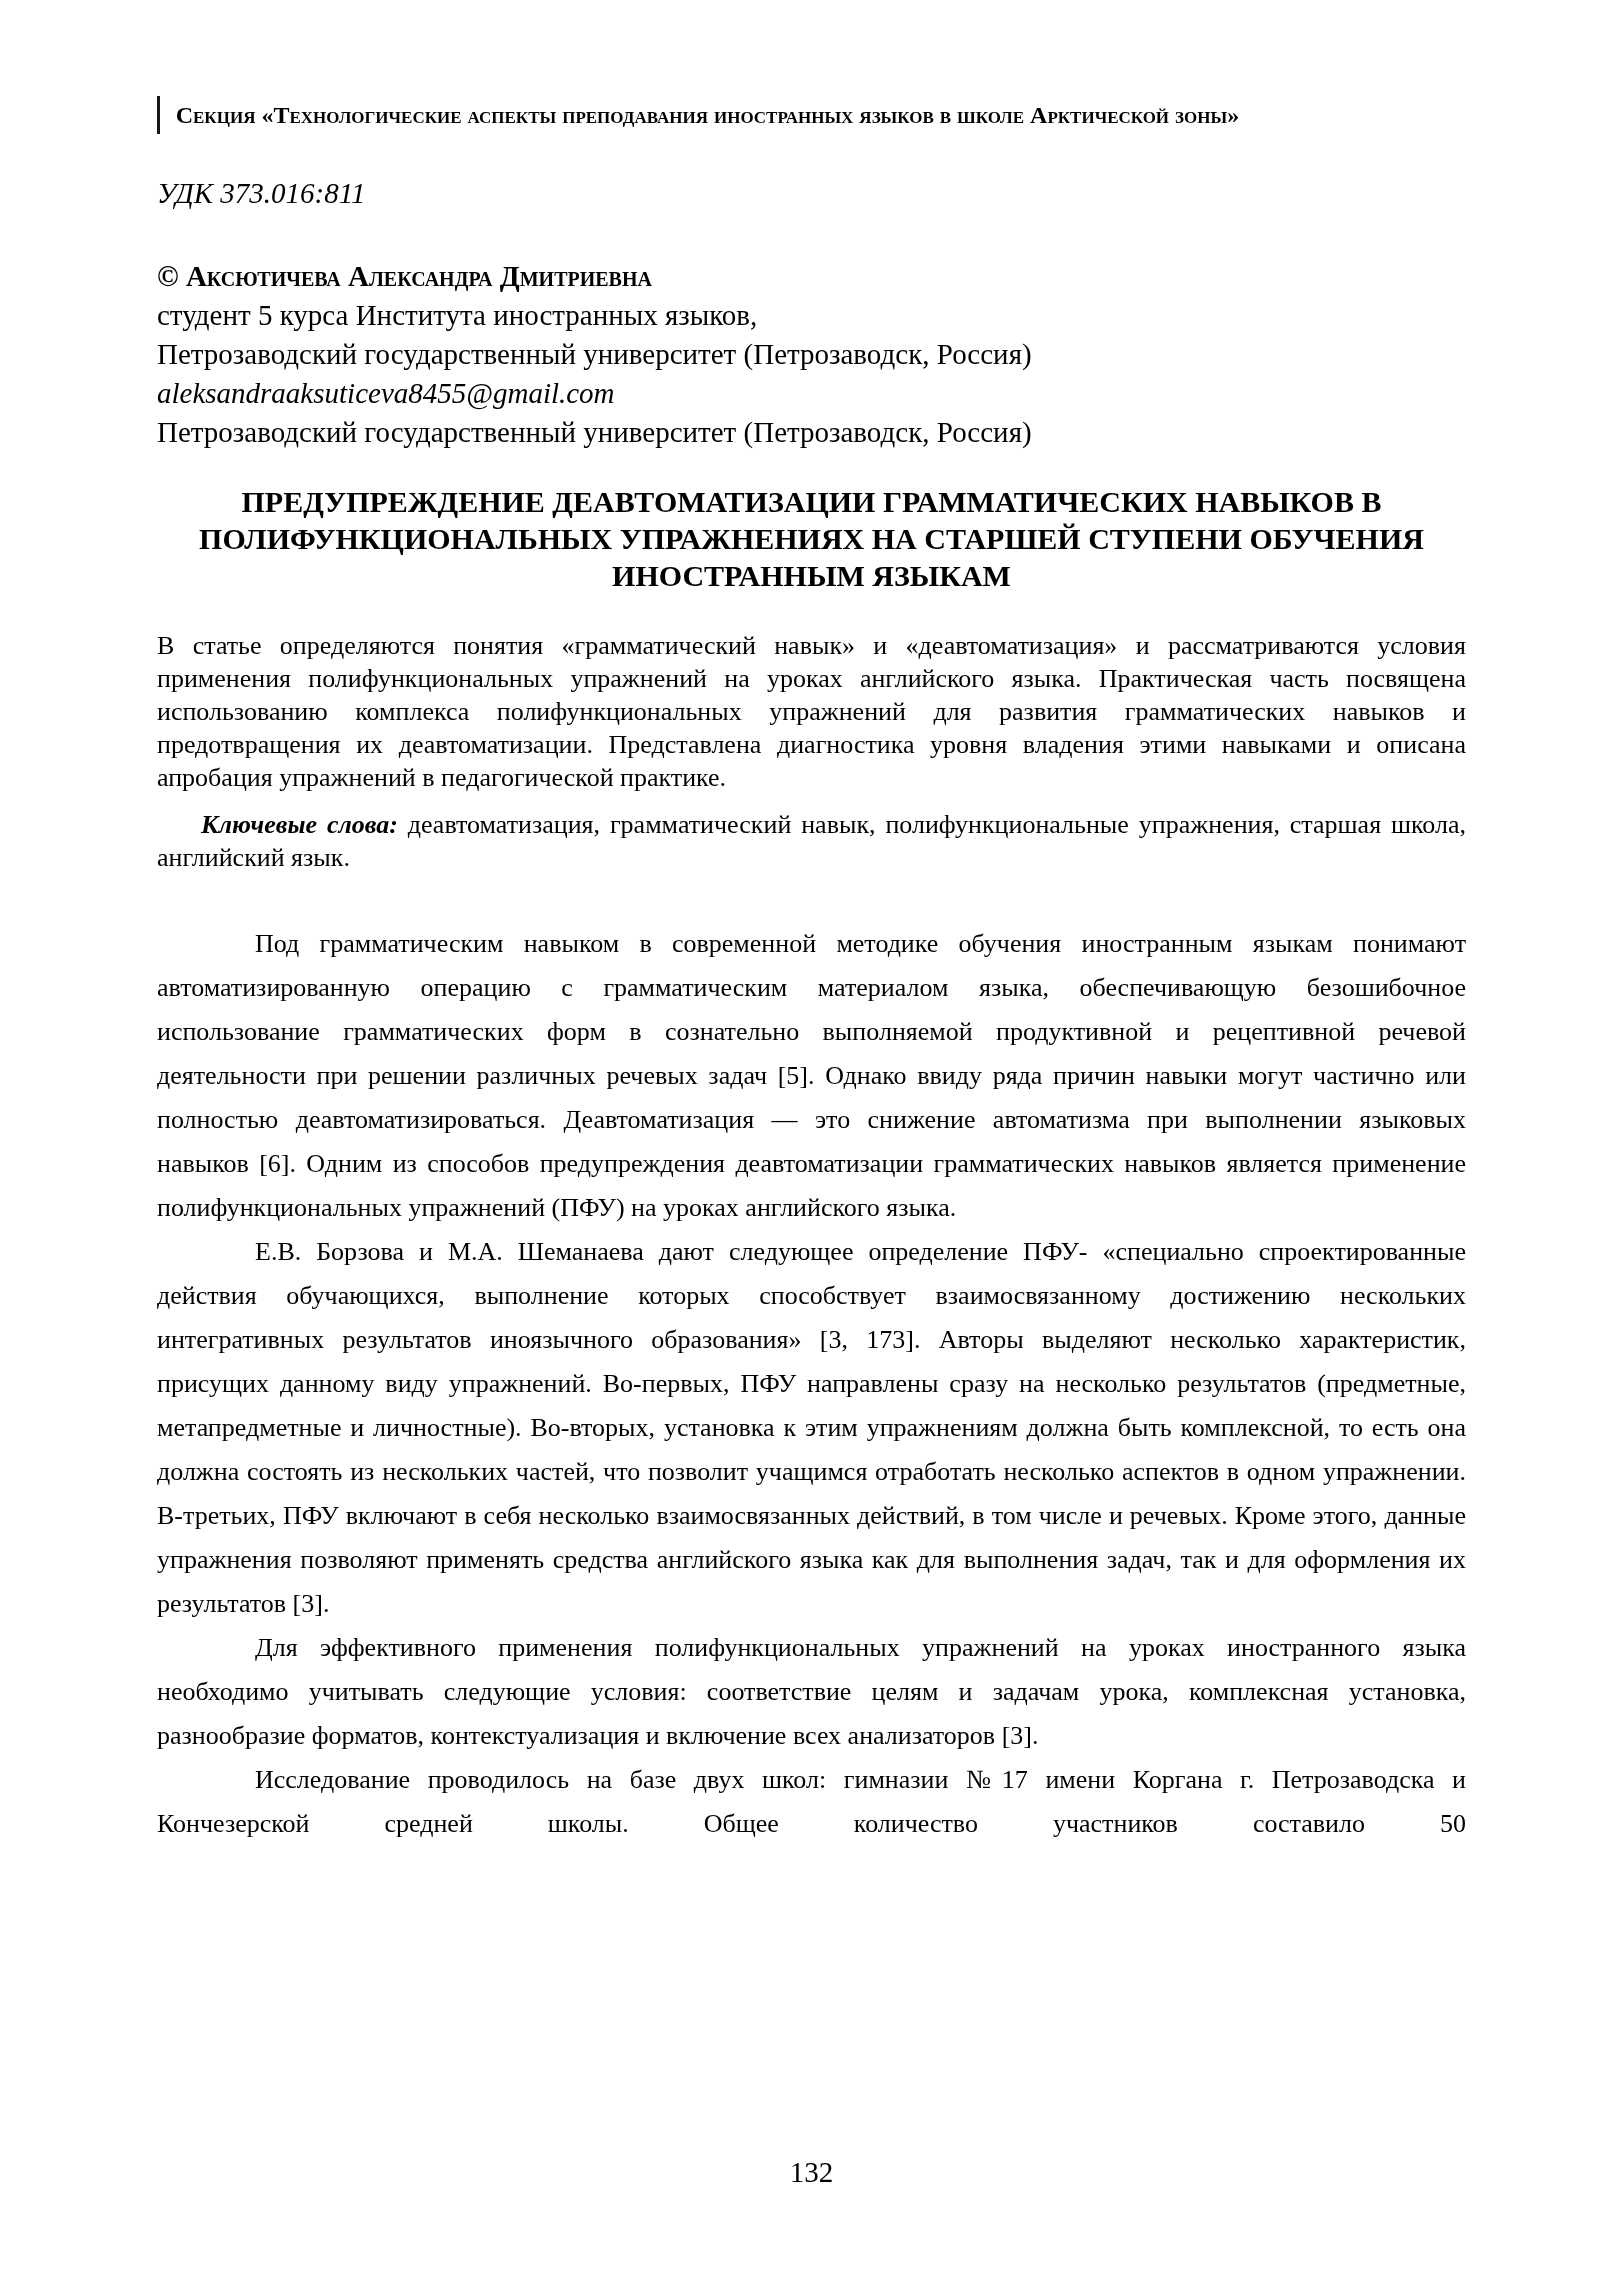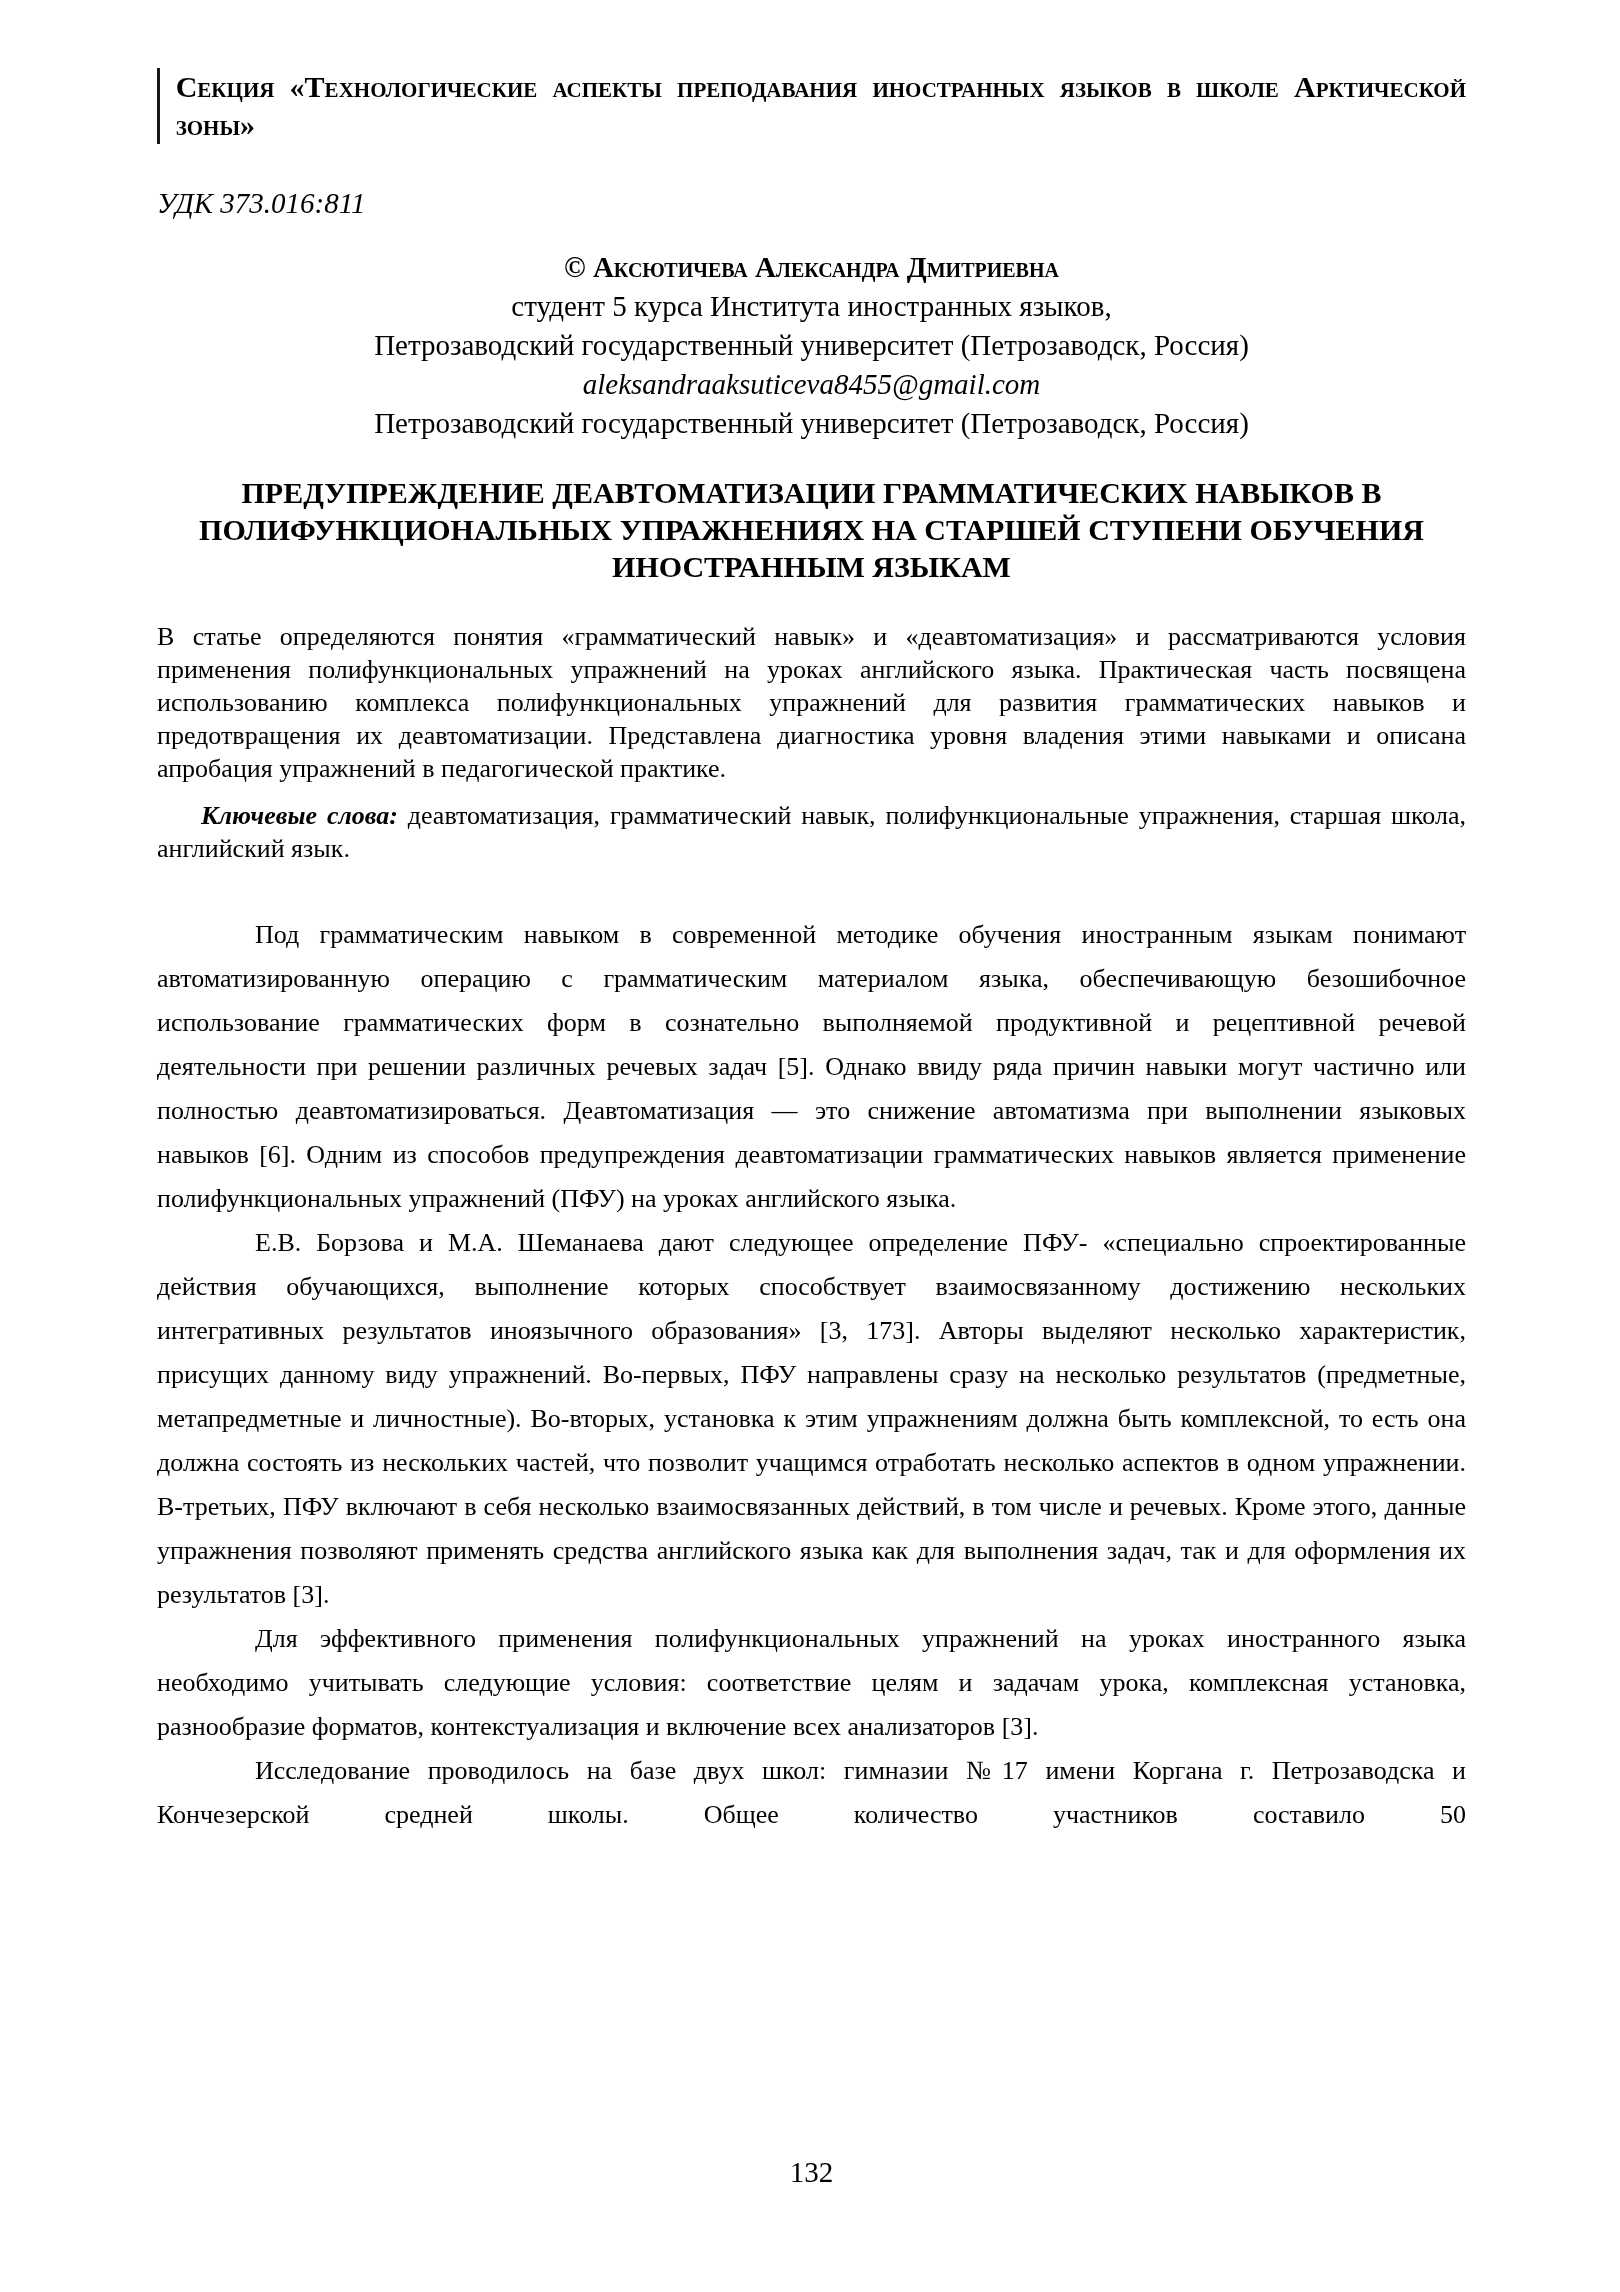--- a/index.html
+++ b/index.html
@@ -6,33 +6,33 @@
   .page{
     position:relative;
     width:1620px;height:2293px;
     background:#ffffff;color:#000;
     font-family:"Liberation Serif","DejaVu Serif",serif;
     overflow:hidden;
   }
   .content{position:absolute;left:157px;top:0;width:1309px;}
 
   .section-header{
-    margin-top:68px;
+    margin-top:96px;
     border-left:3.9px solid #161616;
     padding-left:15.7px;
     font-weight:700;
     font-variant:small-caps;
-    font-size:30px;
+    font-size:24px;
     line-height:38px;
     text-align:justify;
   }
 
   .udc{margin-top:41px;font-size:29px;line-height:37px;font-style:italic;}
 
-  .author-block{margin-top:26px;text-align:center;font-size:29px;line-height:39px;}
+  .author-block{margin-top:45px;text-align:left;font-size:29px;line-height:39px;}
   .author-name{font-weight:700;font-variant:small-caps;}
   .email{font-style:italic;}
   .advisor-label{font-weight:700;font-style:italic;}
 
   .title{
     margin:31px 0 0 0;
     font-size:30px;line-height:37px;
     font-weight:700;text-align:center;
   }
 

